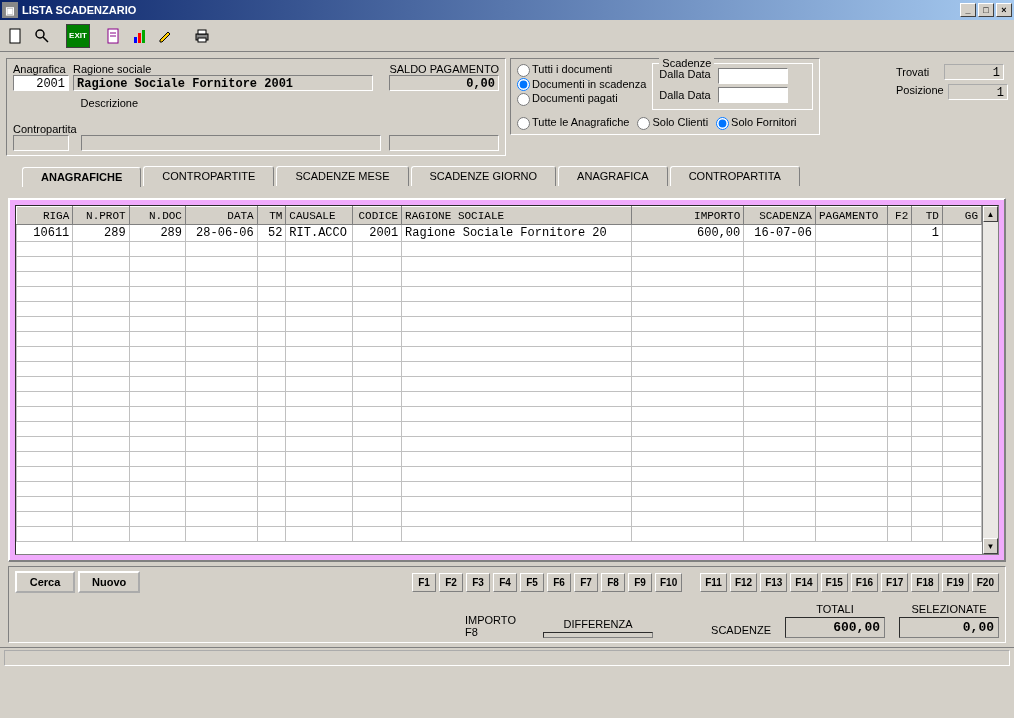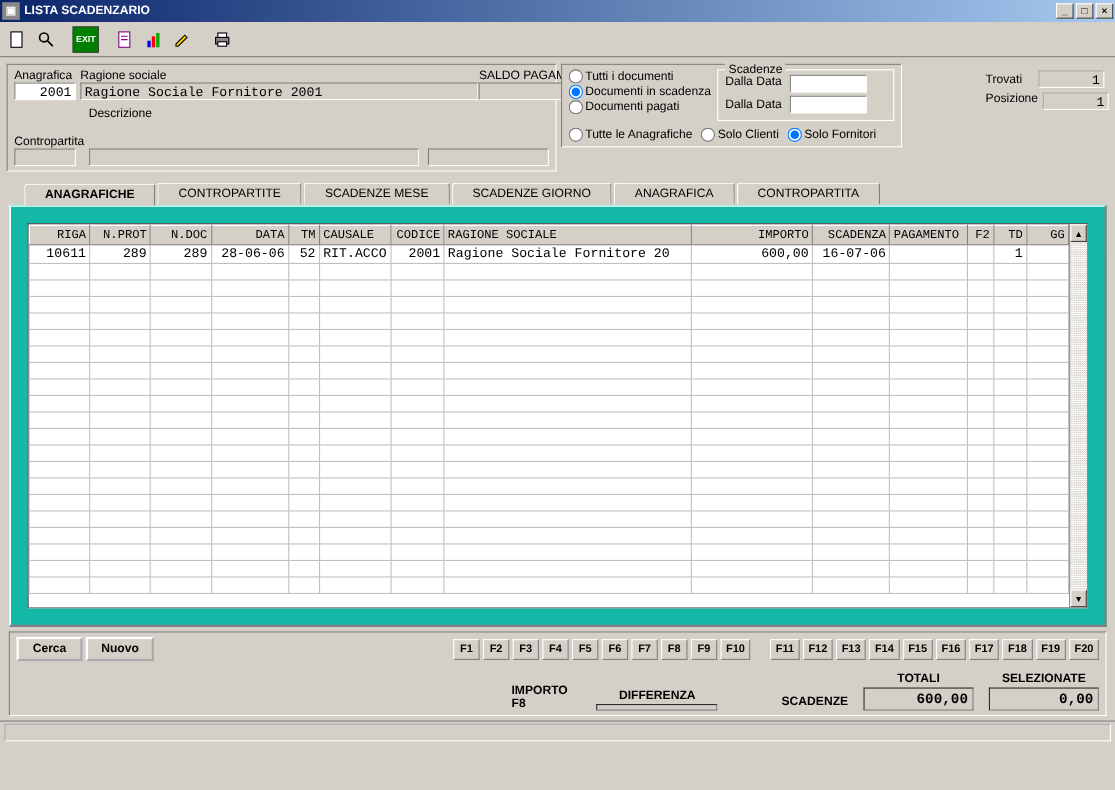--- a/index.html
+++ b/index.html
@@ -27,39 +27,39 @@
 
 .lbl { font-size: 11px; color:#000; }
 .inp { border: 1px solid #808080; border-right-color:#fff; border-bottom-color:#fff; background:#fff; padding: 1px 3px; font-family: "Courier New", monospace; font-size: 12px; height: 16px; }
 .inp-ro { background:#d4d0c8; border: 1px solid #808080; border-right-color:#fff; border-bottom-color:#fff; padding:1px 3px; font-family:"Courier New",monospace; font-size:12px; height:16px;}
 .inp-sunk { background:#d4d0c8; border: 1px inset #fff; padding:1px 3px; font-family:"Courier New",monospace; font-size:12px; height:16px; text-align:right;}
 
 
 .tabbar { display:flex; margin: 4px 8px 0 8px; position:relative; z-index:2;padding-left:14px;}
 .tab { border: 1px solid #808080; border-top-color:#fff; border-left-color:#fff; border-bottom:none; background:#d4d0c8; padding: 3px 18px; font-size:11px; margin-right:2px; position:relative; cursor:default; border-radius: 3px 3px 0 0;}
 .tab.active { font-weight:bold; background:#d4d0c8; top:1px; padding-bottom:4px;}
-.tabcontent { border: 1px solid #808080; border-top-color:#fff; border-left-color:#fff; box-shadow: inset -1px -1px 0 #808080, inset 1px 1px 0 #fff; margin: 0 8px 4px 8px; padding: 16px; background:#14b8a6; position:relative; z-index:1;}
+.tabcontent { border: 1px solid #808080; border-top-color:#fff; border-left-color:#fff; box-shadow: inset -1px -1px 0 #808080, inset 1px 1px 0 #fff; margin: 12px 8px 4px 8px; padding: 6px; background:#f0abfc; position:relative; z-index:1;}
 
 
 .tblwrap { border: 1px inset #808080; background:#fff; height: 350px; display:flex; }
 .tblbody { flex:1; overflow:hidden; }
 table { border-collapse: collapse; width: 100%; font-family: "Courier New", monospace; font-size: 12px; table-layout:fixed;}
 th { background:#d4d0c8; border: 1px solid #808080; border-top-color:#fff; border-left-color:#fff; padding: 2px 3px; font-weight:normal; font-size:11px; font-family:"Courier New",monospace; text-align:right; height:18px; overflow:hidden;}
 td { border: 1px solid #c0c0c0; padding: 1px 3px; height: 15px; text-align:right; overflow:hidden; white-space:nowrap;}
 td.l, th.l { text-align:left; }
 .vscroll { width:16px; background:#d4d0c8; border-left:1px solid #808080; display:flex; flex-direction:column;}
 .vscroll .arr { height:16px; background:#d4d0c8; border:1px solid #fff; border-right-color:#404040; border-bottom-color:#404040; display:flex;align-items:center;justify-content:center;font-size:8px;}
 .vscroll .track { flex:1; background: repeating-conic-gradient(#d4d0c8 0% 25%, #fff 0% 50%) 50% / 2px 2px; }
 .btnrow { display:flex; align-items:center; gap:3px; }
 .btn { border: 2px outset #fff; background:#d4d0c8; padding: 3px 12px; font-size:11px; font-family:inherit; font-weight:bold; cursor:default; min-width:60px;}
 .fbtn { border: 1px solid #808080; border-top-color:#fff; border-left-color:#fff; background:#d4d0c8; padding: 3px 4px; font-size:10px; font-weight:bold; min-width:24px; text-align:center; cursor:default;}
 
 .totals { margin-top:10px; display:flex; align-items:flex-end; gap:14px; padding-left:450px;}
 .totcol { display:flex; flex-direction:column; align-items:center; gap:2px;}
-.totlbl { font-weight:bold; font-size:11px; }
+.totlbl { font-weight:normal; font-size:11px; }
 .totval { border:1px inset #808080; background:#d4d0c8; padding:2px 4px; font-family:"Courier New",monospace; font-size:13px; font-weight:bold; text-align:right; min-width:100px;}
 
 .statusbar { height: 20px; border-top: 1px solid #808080; background:#d4d0c8; margin-top:2px; padding:2px 4px;}
 .status-cell { border:1px inset #fff; height:16px; width:100%;}
 .radio { margin-right:2px; vertical-align:middle;}
 </style>
 </head>
 <body>
 
 <div class="titlebar">
@@ -117,21 +117,21 @@
 
 <div class="upper">
   <div class="panel-in" style="width:500px;">
     <div style="display:flex;align-items:flex-end;">
       <div style="display:flex;flex-direction:column;margin-right:4px;">
         <span class="lbl">Anagrafica</span>
         <span class="inp" style="width:56px;text-align:right;">2001</span>
       </div>
       <div style="display:flex;flex-direction:column;flex:1;">
         <span class="lbl">Ragione sociale</span>
-        <span class="inp-ro" style="width:362px;font-weight:normal;">Ragione Sociale Fornitore 2001</span>
+        <span class="inp-ro" style="width:300px;font-weight:bold;">Ragione Sociale Fornitore 2001</span>
       </div>
       <div style="display:flex;flex-direction:column;align-items:flex-end;">
         <span class="lbl">SALDO PAGAMENTO</span>
         <span class="inp-ro" style="width:110px;text-align:right;font-weight:bold;">0,00</span>
       </div>
     </div>
     <div style="display:flex;align-items:flex-end;margin-top:6px;">
       <div style="display:flex;flex-direction:column;margin-right:4px;">
         <span class="lbl">Contropartita</span>
         <span class="inp-ro" style="width:56px;"></span>

